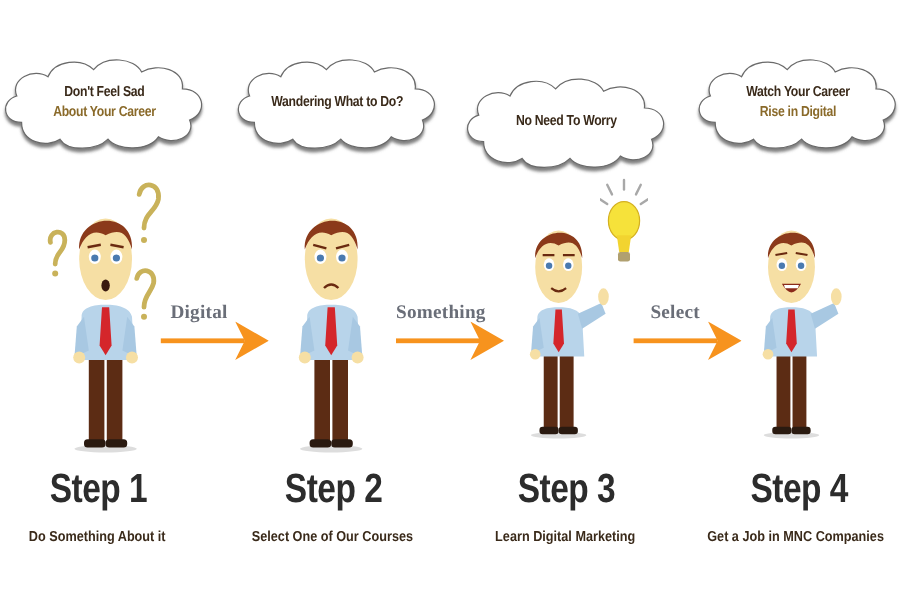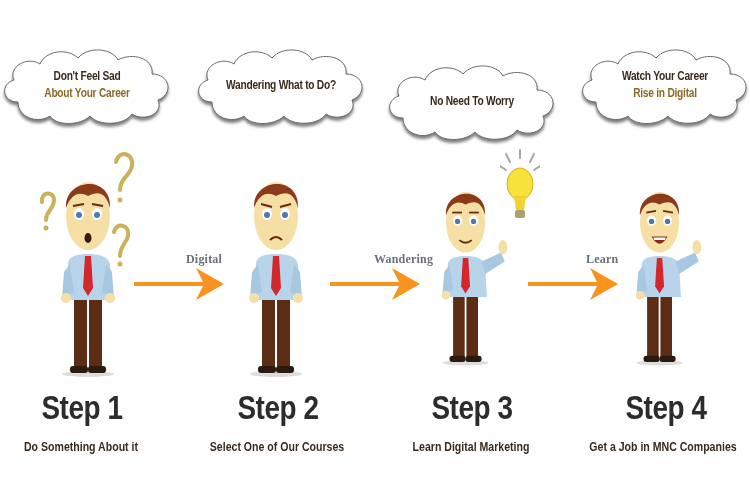--- a/index.html
+++ b/index.html
@@ -24,24 +24,23 @@
     .cloud-line1 { display: block; color: #3a2a1a; }
     .cloud-line2 { display: block; color: #8a6a2a; }
 
     .person { position: absolute; width: 80px; height: 210px; }
     .person svg { width: 100%; height: 100%; }
 
     .arrow { position: absolute; width: 92px; height: 44px; }
     .arrow svg { position: absolute; left: 0; bottom: 0; width: 92px; height: 32px; }
     .arrow-label {
       position: absolute; left: 10px; top: -4px;
-      font-size: 12px; font-weight: bold; color: #6a6e78;
+      font-size: 16px; font-weight: bold; color: #6a6e78;
       letter-spacing: 0.2px;
       font-family: "Liberation Serif", serif;
-      margin-left: 44px;
     }
 
     .step-title {
       position: absolute; width: 180px; text-align: center;
       font-family: "Liberation Sans", sans-serif;
       font-weight: bold; font-size: 34px; color: #2c2c2c;
       transform: scaleX(0.82);
       letter-spacing: -0.5px;
     }
     .step-sub {
@@ -236,29 +235,29 @@
 
 <div class="arrow" style="left:132px; top:256px;">
   <span class="arrow-label">Digital</span>
   <svg viewBox="0 0 92 32">
     <rect x="2" y="14" width="70" height="4" fill="#f7931e"></rect>
     <path d="M64,0 L92,16 L64,32 L72,16 Z" fill="#f7931e"></path>
   </svg>
 </div>
 
 <div class="arrow" style="left:328px; top:256px;">
-  <span class="arrow-label" style="left:2px;">Wandering</span>
+  <span class="arrow-label" style="left:2px;">Something</span>
   <svg viewBox="0 0 92 32">
     <rect x="2" y="14" width="70" height="4" fill="#f7931e"></rect>
     <path d="M64,0 L92,16 L64,32 L72,16 Z" fill="#f7931e"></path>
   </svg>
 </div>
 
 <div class="arrow" style="left:526px; top:256px;">
-  <span class="arrow-label" style="left:16px;">Learn</span>
+  <span class="arrow-label" style="left:16px;">Select</span>
   <svg viewBox="0 0 92 32">
     <rect x="2" y="14" width="70" height="4" fill="#f7931e"></rect>
     <path d="M64,0 L92,16 L64,32 L72,16 Z" fill="#f7931e"></path>
   </svg>
 </div>
 
 <div class="step-title" style="left:-8px; top:388px;">Step 1</div>
 <div class="step-title" style="left:188px; top:388px;">Step 2</div>
 <div class="step-title" style="left:382px; top:388px;">Step 3</div>
 <div class="step-title" style="left:576px; top:388px;">Step 4</div>

